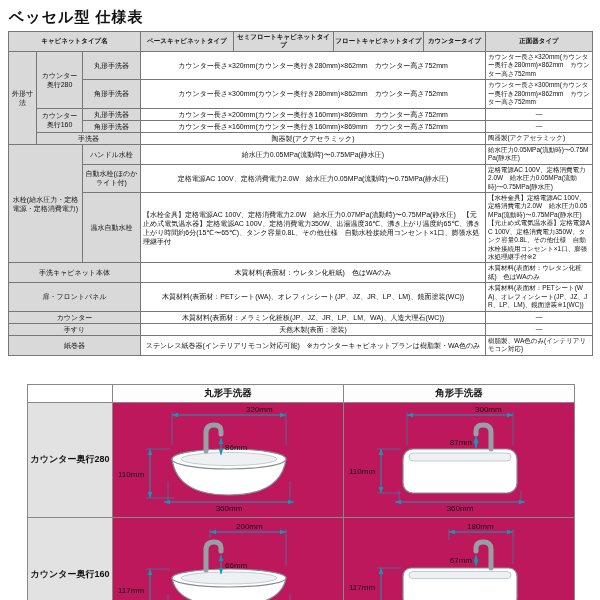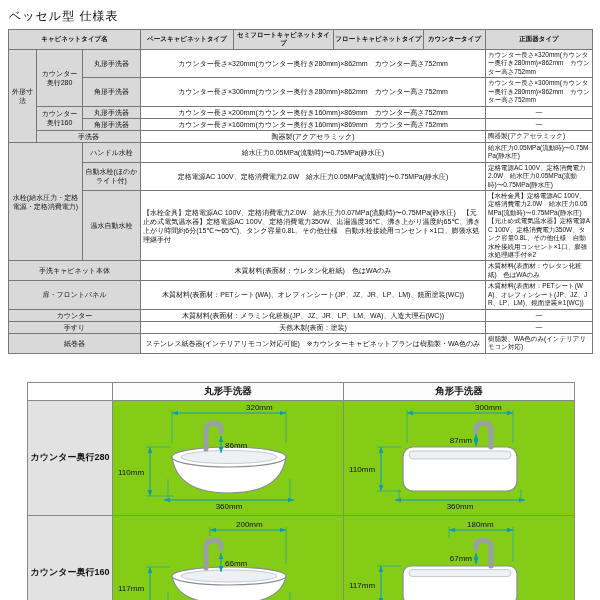--- a/index.html
+++ b/index.html
@@ -1,36 +1,36 @@
 <!DOCTYPE html>
 <html><head>
 <meta charset="utf-8">
 <style>
   * { margin:0; padding:0; box-sizing:border-box; }
   html,body { width:600px; height:600px; background:#ffffff; overflow:hidden;
     font-family:"Liberation Sans","DejaVu Sans",sans-serif; color:#111; }
   .page { padding:6px 8px; }
-  .title { font-size:12px; font-weight:normal; margin:2px 0 4px 1px; letter-spacing:1px; }
+  .title { font-size:15px; font-weight:bold; margin:2px 0 4px 1px; letter-spacing:1px; }
 
   table.spec { border-collapse:collapse; table-layout:fixed; width:584px; }
   .spec th, .spec td { border:1px solid #777; font-size:7px; line-height:1.3;
     padding:1px 2px; vertical-align:middle; height:11px; word-break:break-all; }
   .spec th { background:#d9d9d9; font-weight:normal; text-align:center; }
   .spec tr.hd th { font-weight:bold; font-size:6.5px; padding:1px 0; }
   .spec td.val { background:#fff; text-align:center; }
   .spec td.left { text-align:left; }
   .spec td.right { background:#fff; text-align:left; font-size:6.5px; }
 
   .diag-wrap { margin:28px 0 0 19px; width:547px; }
   table.diag { border-collapse:collapse; table-layout:fixed; width:547px; }
   .diag th, .diag td { border:1px solid #888; }
   .diag th.ch { background:#fdfdfd; font-size:9.5px; font-weight:bold; height:18px; text-align:center; }
   .diag th.rl { background:#e2e2e2; font-size:9px; font-weight:bold; text-align:center; }
   .diag td.corner { background:#fff; }
-  .diag td.cell { height:112px; background:#84cc16; text-align:center; vertical-align:middle; padding:0; }
+  .diag td.cell { height:112px; background:#be185d; text-align:center; vertical-align:middle; padding:0; }
 
   .dim { stroke:#0d9cb8; stroke-width:1; }
   .ext { stroke:#0d9cb8; stroke-width:0.6; }
   .dt { font-size:8px; fill:#111; }
   .dtc { text-anchor:middle; }
   .dte { text-anchor:end; }
   .shape { fill:#ffffff; stroke:#878d92; stroke-width:1.2; }
   .inner { fill:#eef1f3; stroke:#b9bfc4; stroke-width:0.8; }
   .faucet { fill:none; stroke:#98a0a6; stroke-width:5; stroke-linecap:round; }
 </style>

